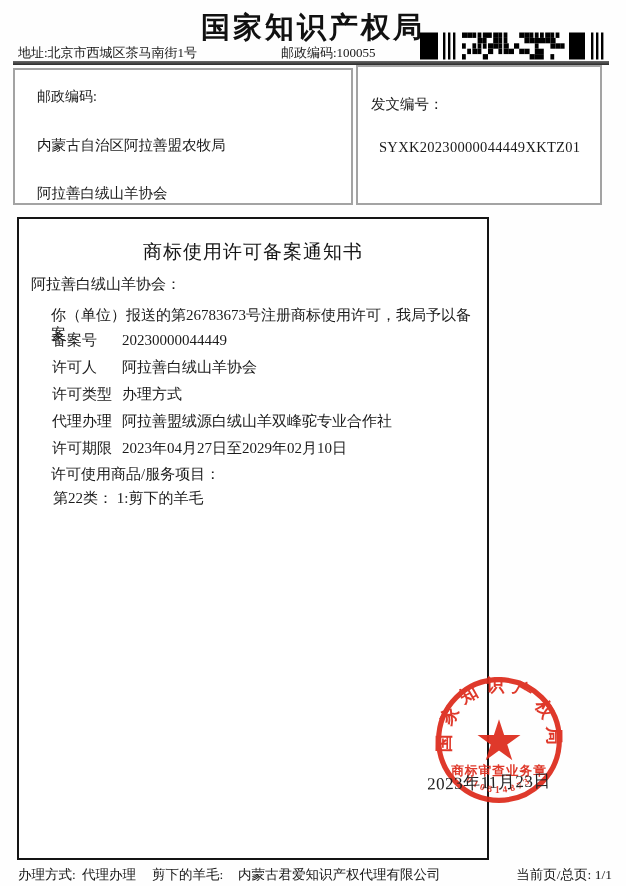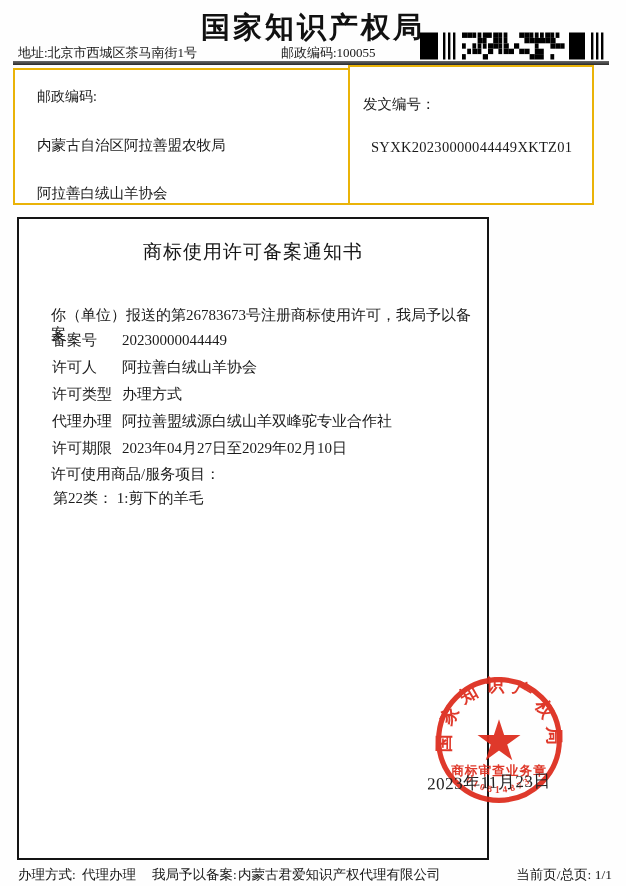--- a/index.html
+++ b/index.html
@@ -16,23 +16,23 @@
     position:absolute; top:8px; left:0; width:100%;
     text-align:center; font-size:29px; font-weight:700; letter-spacing:3px; color:#111;
   }
   .hdr-address { position:absolute; top:44px; left:18px;  font-size:13px; color:#161616; }
   .hdr-postcode { position:absolute; top:44px; left:281px; font-size:13px; color:#161616; }
   .barcode { position:absolute; top:32px; left:420px; width:192px; height:28px; }
   .divider { position:absolute; top:61px; left:13px; width:596px; height:4px;
              background:linear-gradient(#6a6a6a,#2b2b2b); }
 
   
-  .box { position:absolute; border:2px solid #eab308; background:#fff; }
+  .box { position:absolute; border:2px solid #a3a3a3; background:#fff; }
   .box-left  { left:13px;  top:68px; width:340px; height:137px; }
-  .box-right { left:348px; top:65px; width:246px; height:140px; }
+  .box-right { left:356px; top:65px; width:246px; height:140px; }
   .box-left .l1 { position:absolute; left:22px; top:18px;  font-size:14px; }
   .box-left .l2 { position:absolute; left:22px; top:66px;  font-size:14.5px; }
   .box-left .l3 { position:absolute; left:22px; top:114px; font-size:14.5px; }
   .box-right .lbl { position:absolute; left:13px; top:28px; font-size:14.5px; }
   .box-right .val { position:absolute; left:21px; top:72px; font-size:14.5px; letter-spacing:.3px; }
 
   
   .main-box { position:absolute; left:17px; top:217px; width:472px; height:643px;
               border:2px solid #141414; background:#fff; }
   .n-title { position:absolute; top:20px; left:0; width:100%; text-align:center;
@@ -147,20 +147,21 @@
     <div class="l3">阿拉善白绒山羊协会</div>
   </div>
 
   <div class="box box-right">
     <div class="lbl">发文编号：</div>
     <div class="val">SYXK20230000044449XKTZ01</div>
   </div>
 
   <div class="main-box">
     <div class="n-title">商标使用许可备案通知书</div>
+    <div class="n-salutation">阿拉善白绒山羊协会：</div>
     <div class="n-body">你（单位）报送的第26783673号注册商标使用许可，我局予以备案。</div>
 
     <div class="n-row row-0">
       <span class="rl">备案号</span><span>20230000044449</span>
     </div>
     <div class="n-row row-1">
       <span class="rl">许可人</span><span>阿拉善白绒山羊协会</span>
     </div>
     <div class="n-row row-2">
       <span class="rl">许可类型</span><span>办理方式</span>
@@ -190,21 +191,21 @@
     <text font-size="10" font-weight="700" letter-spacing="3.5" fill="#dd2b1c">
       <textPath href="#sealArcBottom" startOffset="50%" text-anchor="middle">010814873</textPath>
     </text>
   </svg>
 
   <div class="issue-date">2023年11月23日</div>
 
   <div class="footer">
     <span class="f-method-l">办理方式:</span>
     <span class="f-method-v">代理办理</span>
-    <span class="f-agency-l">我局予以备案:</span>
+    <span class="f-agency-l">剪下的羊毛:</span>
     <span class="f-agency-v">内蒙古君爱知识产权代理有限公司</span>
     <span class="f-page">
       <span>当前页/总页:</span>
       <span>1/1</span>
     </span>
   </div>
 
 </div>
 
 </body></html>

